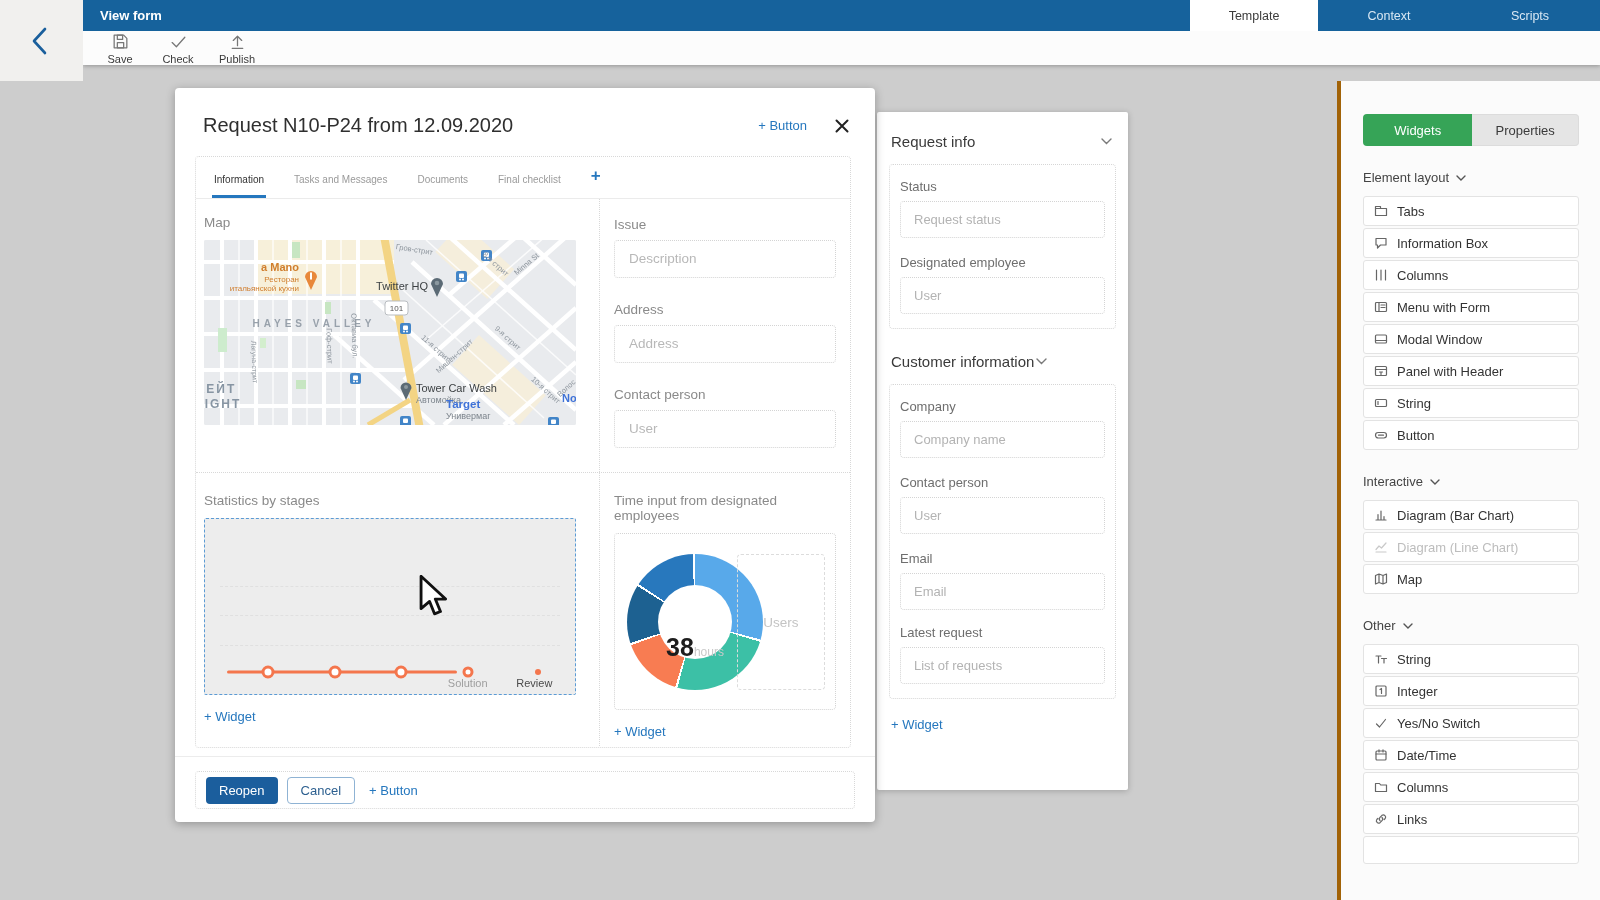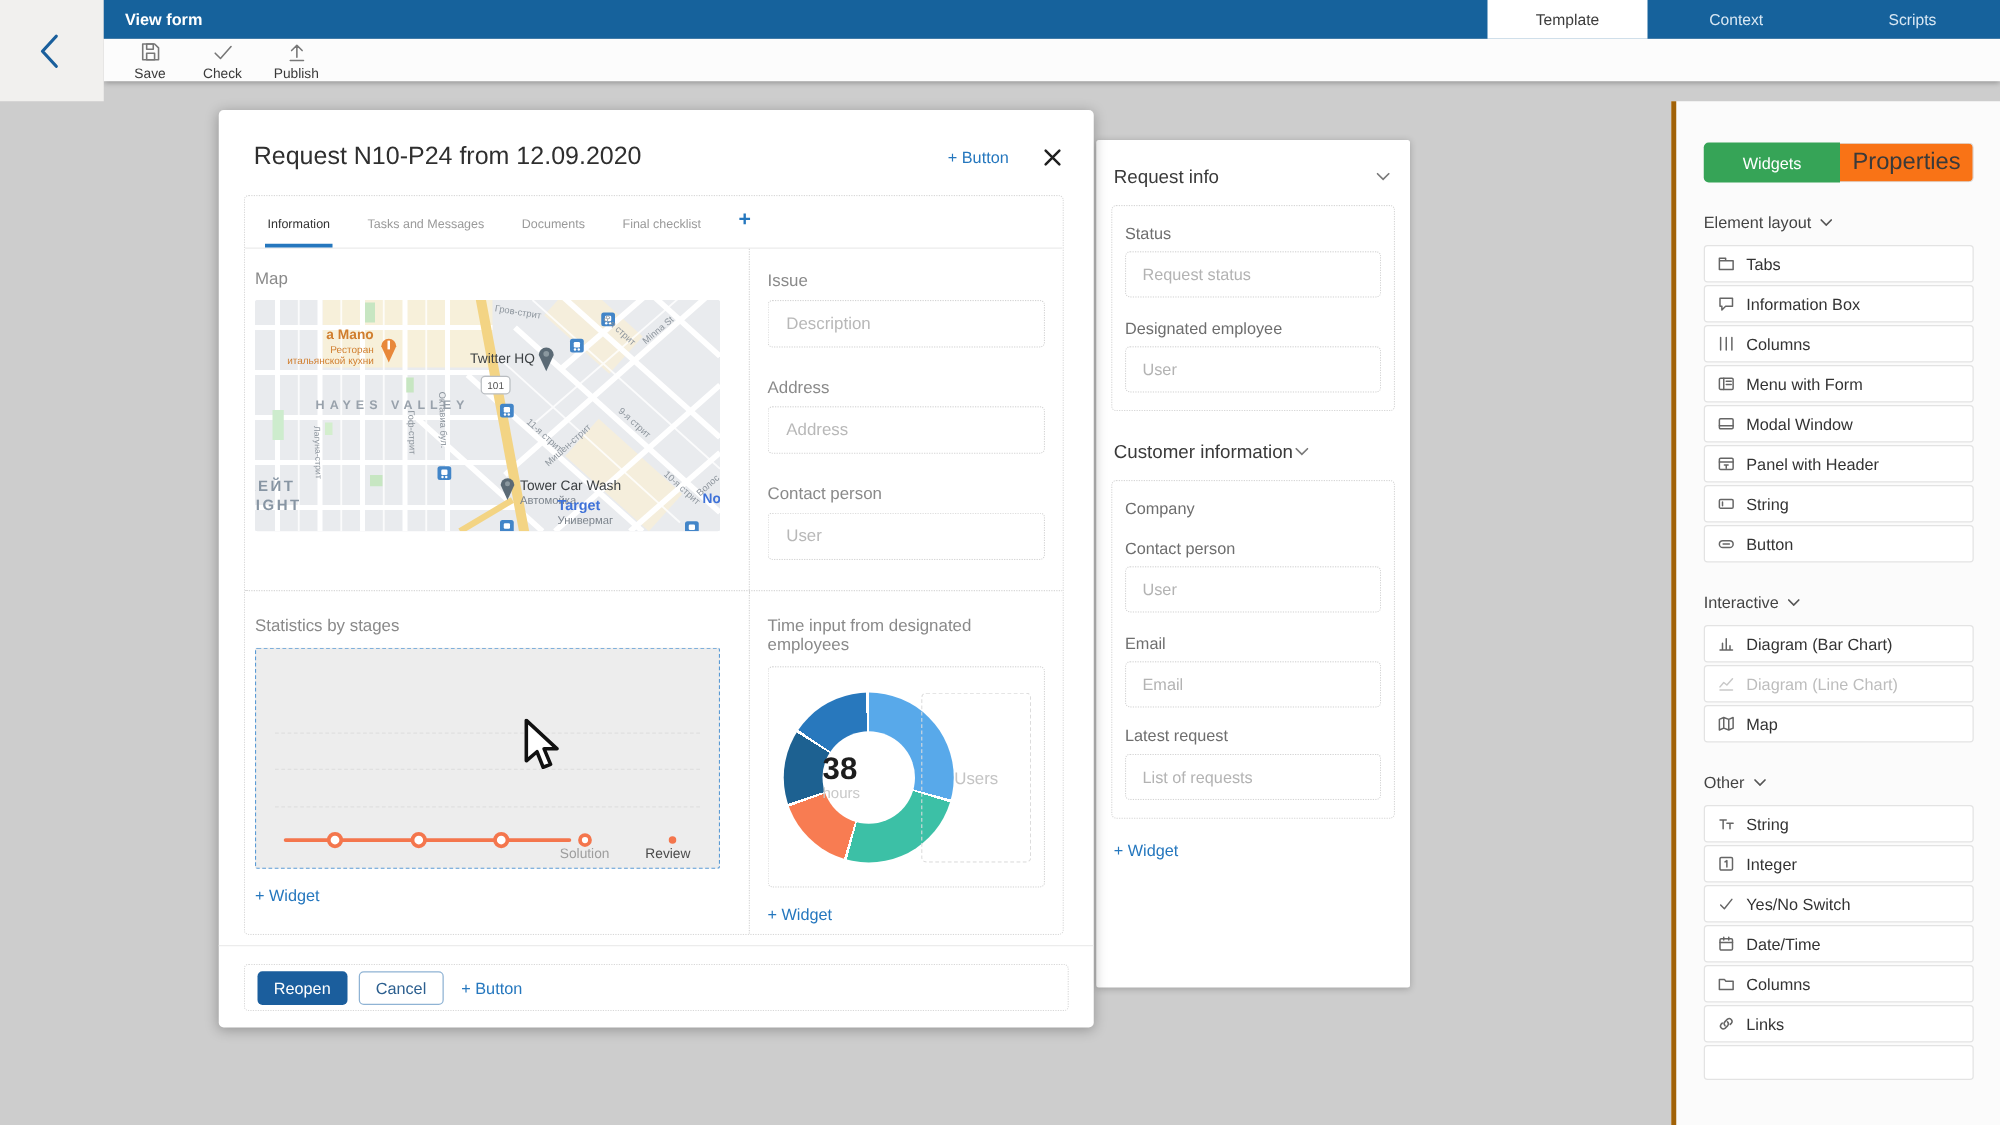--- a/index.html
+++ b/index.html
@@ -55,21 +55,21 @@
   .lc-marker.small{width:11px;height:11px}
   .lc-dot{position:absolute;width:6px;height:6px;background:#f4764d;border-radius:50%;transform:translate(-50%,-50%)}
   .lc-label{position:absolute;bottom:5px;transform:translateX(-50%);font-size:11px;color:#4a4a4a;white-space:nowrap}
   .lc-label.muted{color:#9e9e9e}
   .cursor-arrow{position:absolute;left:212px;top:56px;pointer-events:none}
 
   
   .donut-wrap{position:relative;width:100%;height:177px;border:1px dotted #d4d4d4;border-radius:4px}
   .donut{position:absolute;left:12px;top:20px;width:136px;height:136px;border-radius:50%}
   .donut-hole{position:absolute;left:50%;top:50%;width:74px;height:74px;background:#fff;border-radius:50%;
-    transform:translate(-50%,-50%);display:flex;flex-direction:column;align-items:flex-start;justify-content:center}
+    transform:translate(-50%,-50%);display:flex;align-items:flex-end;justify-content:center}
   .donut-val{font-size:25px;font-weight:bold;color:#1d1d1d;line-height:24px}
   .donut-unit{font-size:12px;color:#c9c9c9}
   .users-box{position:absolute;right:10px;top:20px;width:88px;height:136px;border:1px dashed #dcdcdc;border-radius:4px;
     display:flex;align-items:center;justify-content:center;font-size:13.5px;color:#c4c4c4}
   .add-widget{display:inline-block;margin-top:14px;font-size:13px;color:#2577be;cursor:pointer}
 
   
   .m-footer{position:absolute;left:0;right:0;top:668px;border-top:1px solid #ececec;padding:14px 20px 0}
   .f-box{border:1px dotted #d8d8d8;border-radius:4px;height:38px;display:flex;align-items:center;padding:0 10px;gap:9px}
   .btn-primary{background:#1b5e9d;color:#fff;border:none;border-radius:4px;font-size:13px;padding:6px 13px;cursor:pointer;font-family:inherit}
@@ -84,21 +84,21 @@
   .p-group{border:1px dotted #d6d6d6;border-radius:4px;margin:0 12px;padding:6px 10px 14px}
   .p-lbl{font-size:13px;color:#6e6e6e;margin:8px 0 7px}
   .p-input{height:37px;border:1px dotted #d4d4d4;border-radius:4px;line-height:35px;padding-left:13px;font-size:13px;color:#b3b3b3;cursor:text}
   .p-addwidget{margin:18px 0 0 14px;font-size:13px;color:#2577be;cursor:pointer;display:inline-block}
 
   
   .sb{position:absolute;left:1337px;top:81px;width:263px;bottom:0;background:#fbfbfb;border-left:4px solid #a16207;
     padding:33px 21px 0 22px;z-index:8}
   .seg{display:flex;height:32px;margin-bottom:24px}
   .seg-a{width:114px;background:#36a457;color:#fff;border-radius:4px 0 0 4px;display:flex;align-items:center;justify-content:center;font-size:13px;cursor:pointer}
-  .seg-b{width:111px;background:#f97316;color:#3a3a3a;border:1px solid #dcdcdc;border-left:none;border-radius:0 4px 4px 0;display:flex;align-items:center;justify-content:center;font-size:19px;cursor:pointer}
+  .seg-b{width:111px;background:#e5e5e5;color:#3a3a3a;border:1px solid #dcdcdc;border-left:none;border-radius:0 4px 4px 0;display:flex;align-items:center;justify-content:center;font-size:13px;cursor:pointer}
   .sb-group-lbl{display:flex;align-items:center;gap:7px;font-size:13px;color:#444;margin:0 0 11px 0;cursor:pointer}
   .sb-card{height:30px;margin-bottom:2px;background:#fff;border:1px solid #e3e3e3;border-radius:3px;
     display:flex;align-items:center;gap:9px;padding:0 10px;font-size:13px;color:#333;cursor:pointer}
   .sb-card.disabled{color:#bdbdbd;cursor:default}
   .sb-card.disabled svg{stroke:#c9c9c9}
   .sb-card svg{stroke:#666;flex:none}
   .sb-gap{height:22px}
   .sb-card.empty{height:28px}
 
   .icn{fill:none;stroke-width:1.2;stroke-linecap:round;stroke-linejoin:round}
@@ -397,20 +397,21 @@
   <div class="p-head" style="padding-top:24px">
     <span class="p-title">Customer information</span>
     <span style="margin-left:2px">
       <svg width="11" height="7" viewBox="0 0 11 7">
           <path d="M1 1l4.5 4.5L10 1" fill="none" stroke="#7a7a7a" stroke-width="1.4" stroke-linecap="round"></path>
         </svg>
     </span>
   </div>
   <div class="p-group">
     <div class="p-lbl">Company</div>
+    <div class="p-input">Company name</div>
     <div class="p-lbl" style="margin-top:17px">Contact person</div>
     <div class="p-input">User</div>
     <div class="p-lbl" style="margin-top:17px">Email</div>
     <div class="p-input">Email</div>
     <div class="p-lbl" style="margin-top:15px">Latest request</div>
     <div class="p-input">List of requests</div>
   </div>
   <span class="p-addwidget">+ Widget</span>
 </div>
 

